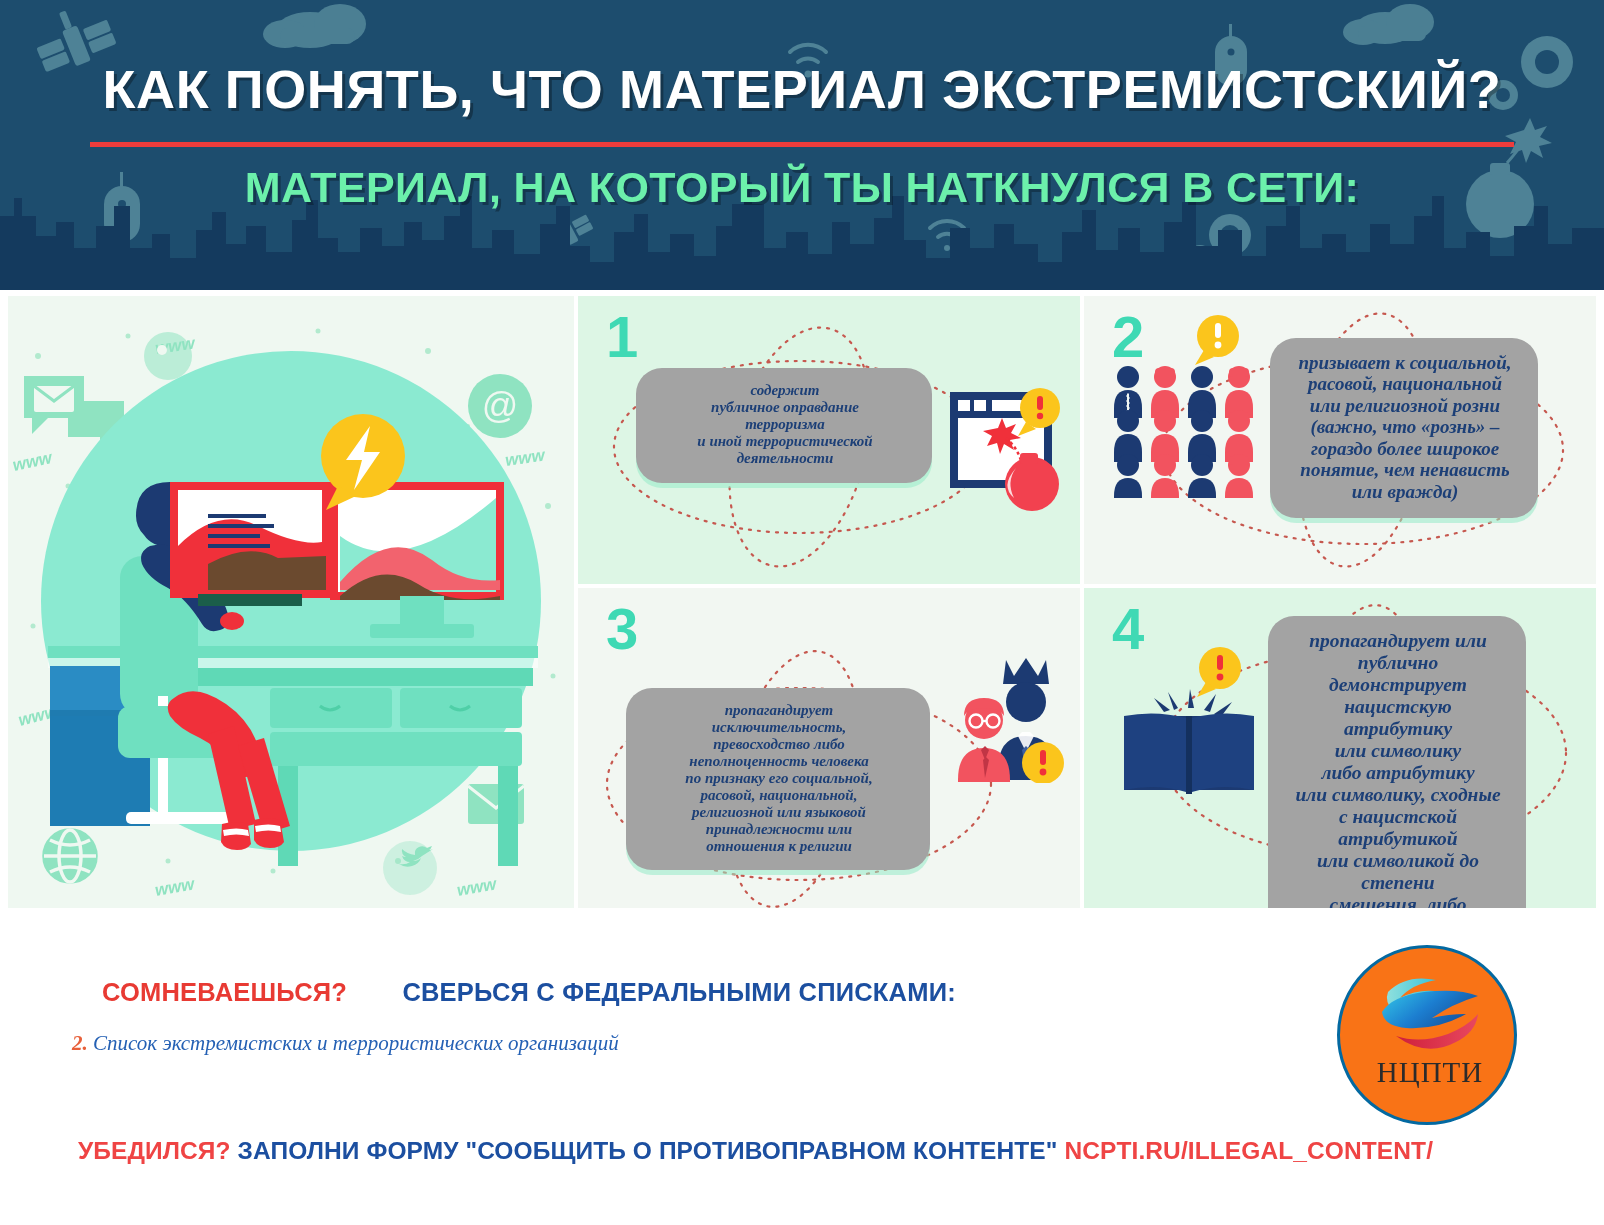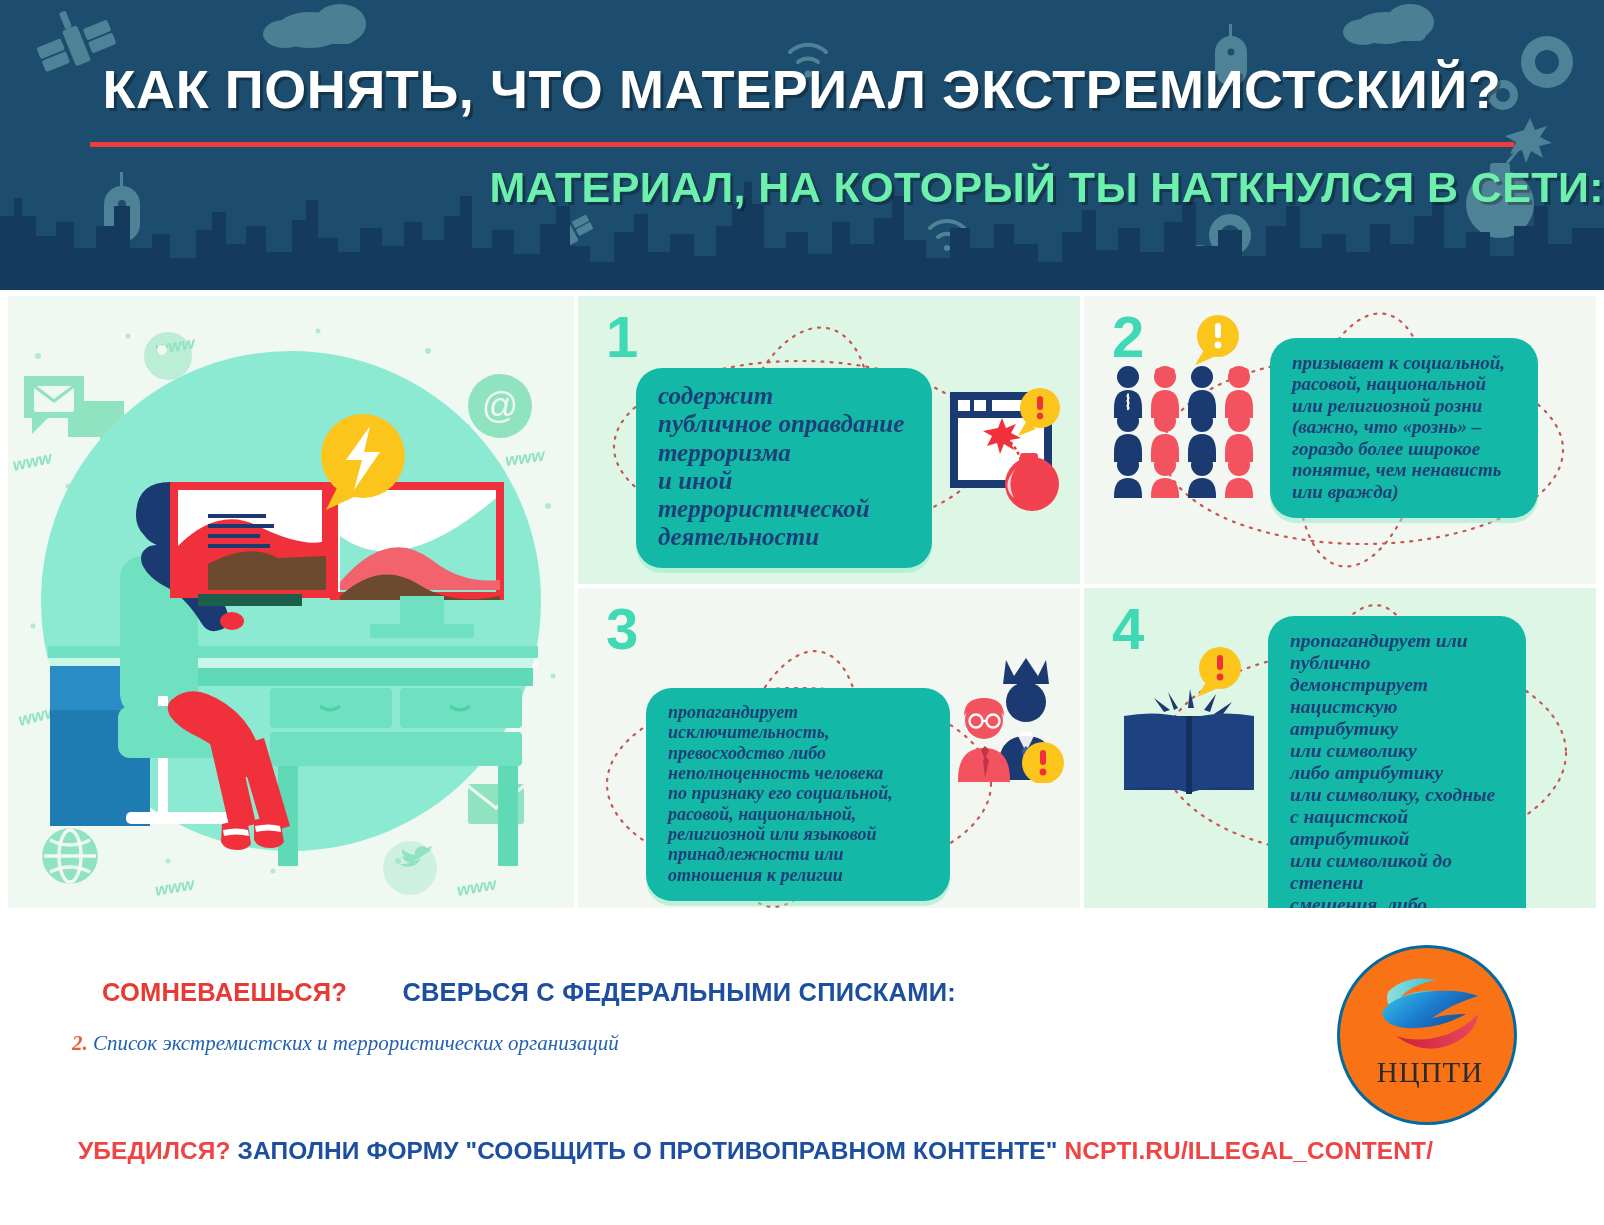--- a/index.html
+++ b/index.html
@@ -48,21 +48,21 @@
     left: 90px; top: 142px;
     width: 1424px;
     height: 5px;
     background: #ee3c3c;
     z-index: 5;
   }
   .title-sub {
     position: absolute;
     left: 0; top: 163px;
     width: 1604px;
-    text-align: right;
+    text-align: center;
     font-size: 43px;
     font-weight: bold;
     letter-spacing: 0.4px;
     color: #6cf0ab;
     text-shadow: 3px 3px 0 rgba(0,0,0,0.28);
     white-space: nowrap;
     z-index: 5;
   }
 
   
@@ -97,35 +97,36 @@
     position: absolute;
     left: 28px; top: 12px;
     font-size: 58px;
     font-weight: bold;
     color: #3fd9b4;
     line-height: 1;
   }
 
   .bubble {
     position: absolute;
-    background: #14b8a6;
+    background: #a3a3a3;
     border-radius: 26px;
     box-shadow: 0 5px 0 rgba(150, 235, 200, 0.55);
     padding: 14px 20px 16px 22px;
     font-family: "Liberation Serif", serif;
     font-style: italic;
     font-weight: bold;
     color: #1c3f77;
     line-height: 1.13;
     z-index: 4;
-  }
-
-  .b1 { left: 58px;  top: 72px;  width: 296px; font-size: 25px; }
+    text-align: center;
+  }
+
+  .b1 { left: 58px;  top: 72px;  width: 296px; font-size: 15px; }
   .b2 { left: 186px; top: 42px;  width: 268px; font-size: 19px; }
-  .b3 { left: 68px;  top: 100px; width: 304px; font-size: 18px; }
+  .b3 { left: 48px;  top: 100px; width: 304px; font-size: 15px; }
   .b4 { left: 184px; top: 28px;  width: 258px; font-size: 19.5px; }
 
   .orbit { position: absolute; z-index: 2; pointer-events: none; }
 
   .qicon { position: absolute; z-index: 3; }
 
   
   .footer {
     position: absolute;
     left: 0; top: 910px;

